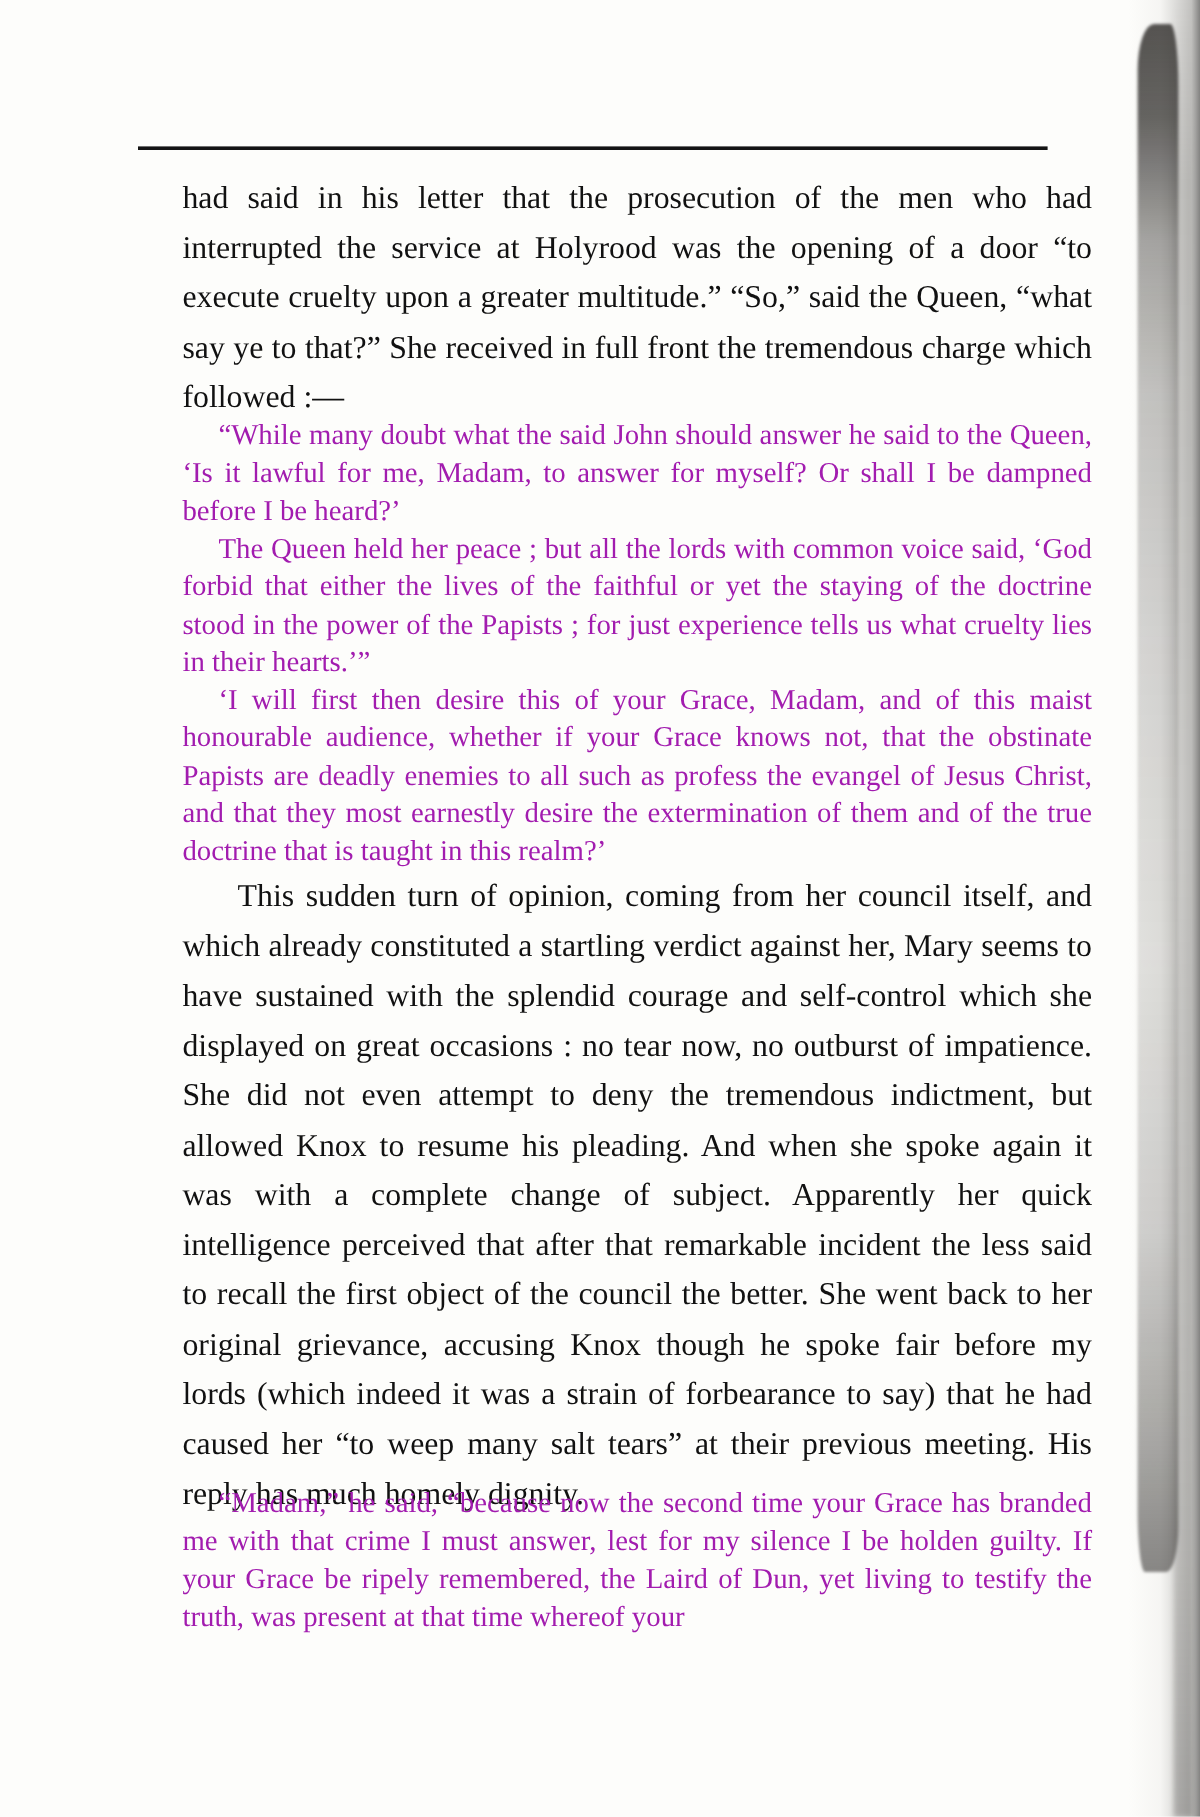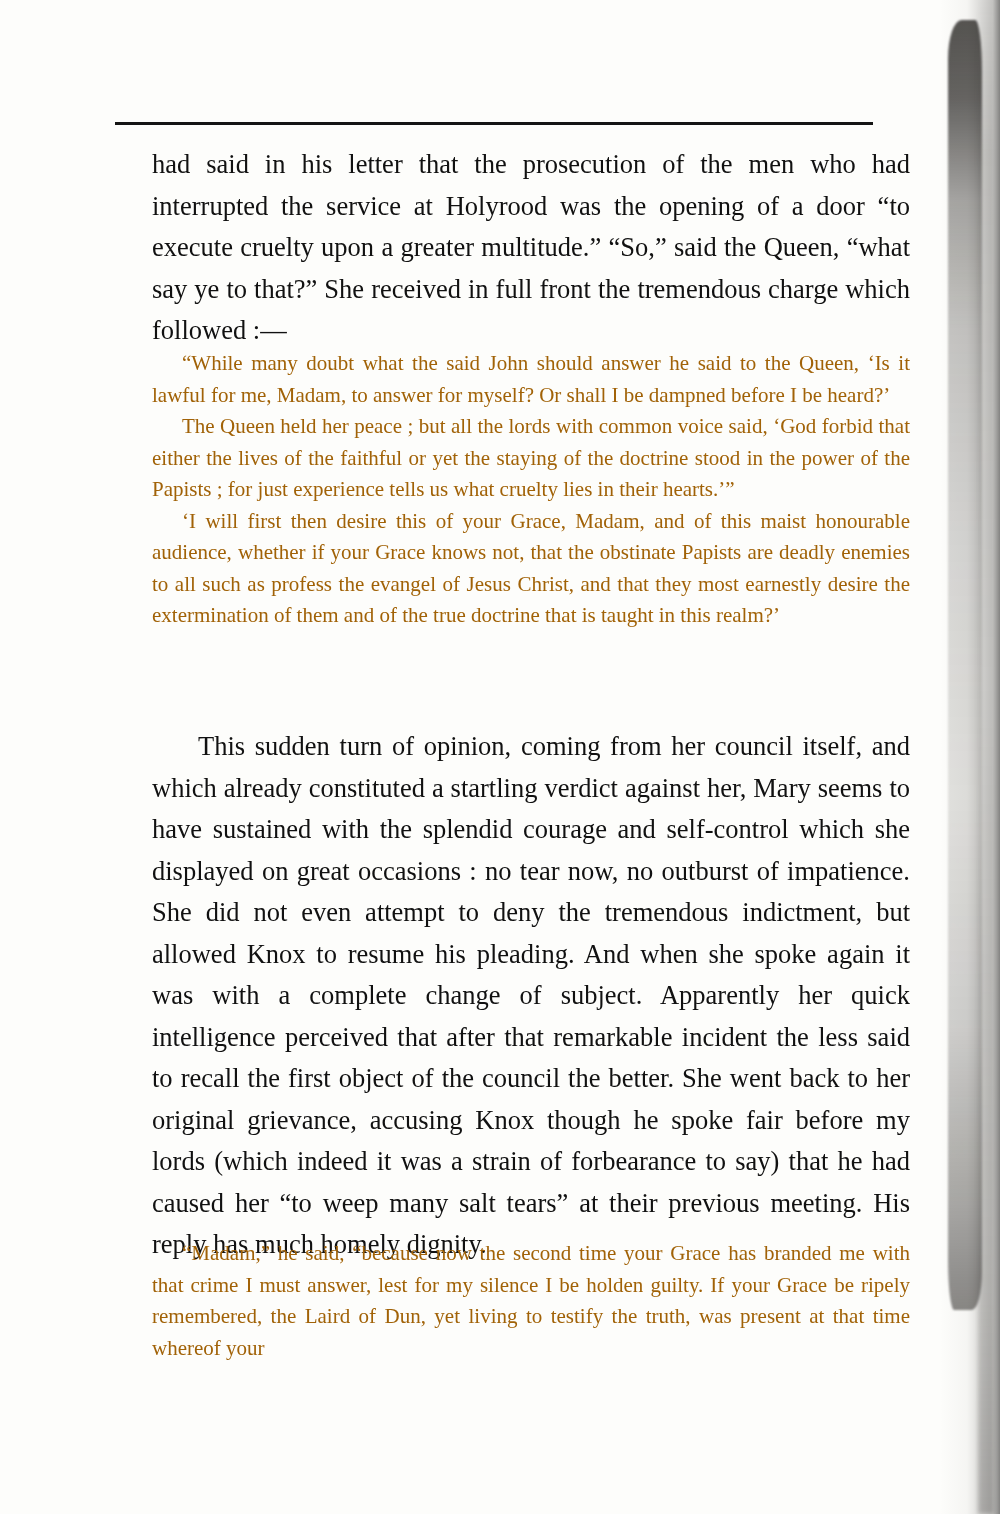--- a/index.html
+++ b/index.html
@@ -130,24 +130,24 @@
     line-height: 41.5px;
     text-align: justify;
     text-justify: inter-word;
     color: #111;
   }
   .body-para.indent {
     text-indent: 46px;
   }
 
   .quote-block {
-    font-size: 21px;
+    font-size: 24px;
     line-height: 31.5px;
     text-align: justify;
-    color: #a16207;
+    color: #a21caf;
   }
   .quote-block p {
     text-indent: 30px;
   }
 
   .block-1 { top: 144px; }
   .block-2 { top: 348px; }
   .block-3 { top: 726px; }
   .block-4 { top: 1238px; }
 

